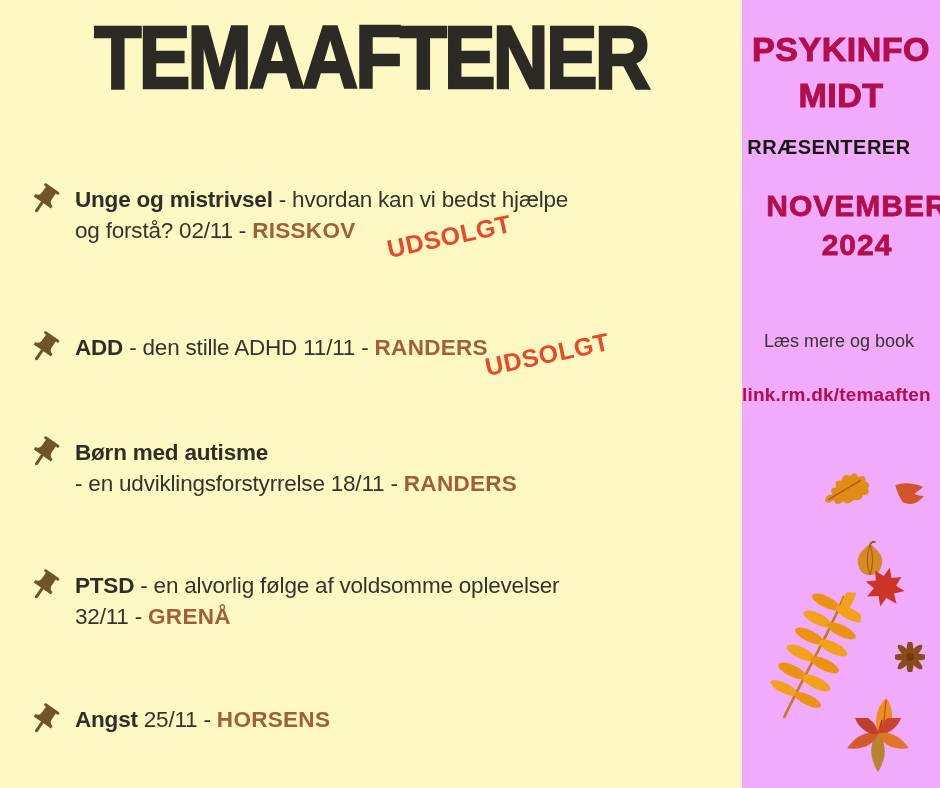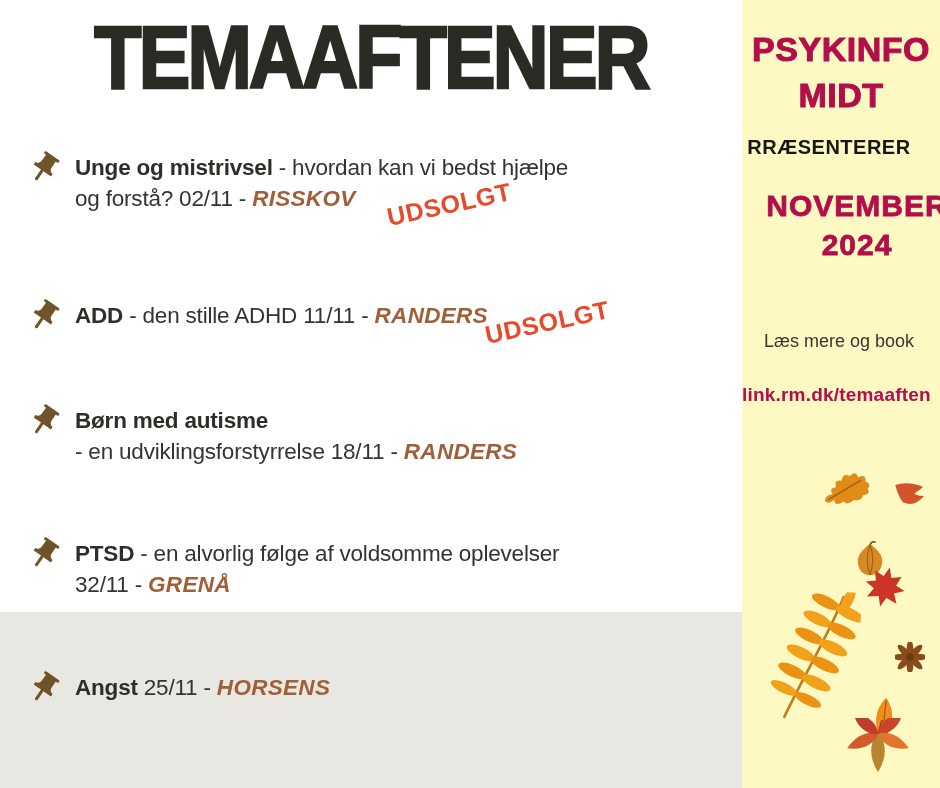--- a/index.html
+++ b/index.html
@@ -1,48 +1,48 @@
 <!DOCTYPE html>
 <html><head>
 <meta charset="utf-8">
 <style>
   html,body{margin:0;padding:0;}
   body{
     width:940px;height:788px;position:relative;overflow:hidden;
     font-family:"Liberation Sans", sans-serif;
     background:#e9e7e1;
   }
-  .left-panel{position:absolute;left:0;top:0;width:742px;height:612px;background:#ffffff;}
+  .left-panel{position:absolute;left:0;top:0;width:742px;height:788px;background:#fef9c3;}
   .poster-title{
     position:absolute;left:0;top:6px;width:742px;text-align:center;
     font-size:84px;font-weight:bold;color:#2b2a25;letter-spacing:-3px;
     transform:scale(0.92,1.06);transform-origin:50% 0;
     -webkit-text-stroke:2.5px #2b2a25;
     white-space:nowrap;
   }
-  .event{position:absolute;left:26px;width:690px;}
+  .event{position:absolute;left:26px;width:690px;margin-top:32px;}
   .pin{position:absolute;left:0;top:-2px;width:36px;height:36px;transform:rotate(35deg);}
   .event-text{
     margin-left:49px;
     font-size:22.5px;line-height:31px;color:#34332e;letter-spacing:-0.2px;
   }
   .event-text .b{font-weight:bold;color:#2e2d28;}
-  .event-text .loc{font-weight:bold;color:#a05f38;letter-spacing:0.3px;font-style:italic;}
+  .event-text .loc{font-weight:bold;color:#a05f38;letter-spacing:0.3px;}
   .stamp{
     position:absolute;
     font-size:25px;font-weight:bold;color:#e8492b;letter-spacing:0.6px;
     transform:rotate(-12deg);white-space:nowrap;
   }
   .e1{top:152px;} .e2{top:300px;} .e3{top:405px;} .e4{top:538px;} .e5{top:672px;}
   .e1 .stamp{left:360px;top:38px;}
   .e2 .stamp{left:458px;top:8px;}
 
   .sidebar{
     position:absolute;left:742px;top:0;width:198px;height:788px;
-    background:#fef9c3;text-align:center;
+    background:#f0abfc;text-align:center;
   }
   .brand{
     position:absolute;top:26px;left:0;width:198px;
     font-size:34px;line-height:46px;font-weight:bold;color:#b30e4b;
     letter-spacing:0.5px;-webkit-text-stroke:1px #b30e4b;
   }
   .presents{
     position:absolute;top:136px;left:0;width:174px;
     font-size:20px;font-weight:bold;color:#181714;letter-spacing:0.5px;
   }

